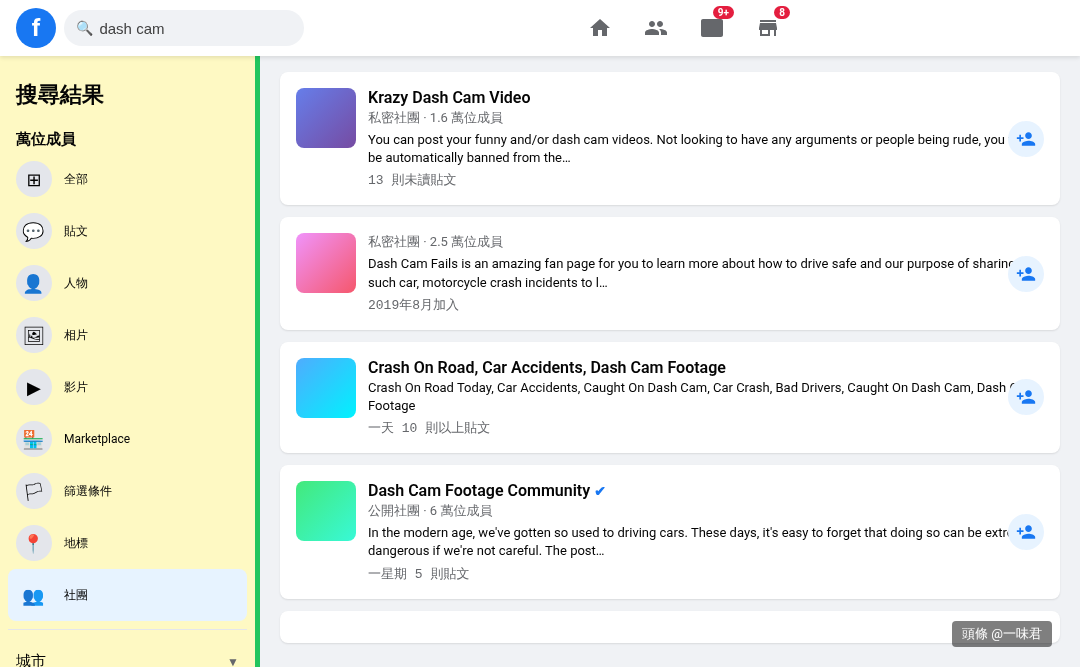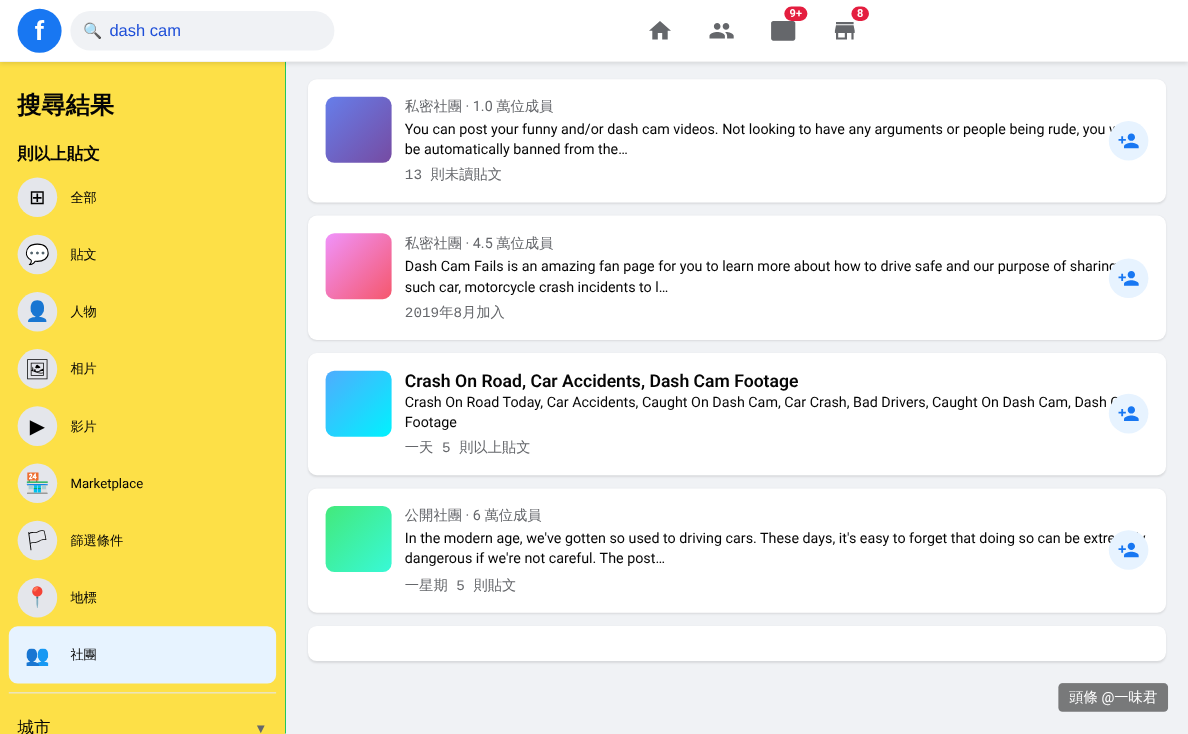--- a/index.html
+++ b/index.html
@@ -32,21 +32,21 @@
       display: flex; align-items: center;
       padding: 0 12px;
       height: 36px;
       width: 240px;
     }
     .search-box input {
       background: transparent;
       border: none;
       outline: none;
       font-size: 15px;
-      color: #1d4ed8;
+      color: #404040;
       width: 190px;
     }
     .search-icon-nav { color: #65676b; font-size: 14px; margin-right: 6px; }
     .nav-center {
       flex: 1;
       display: flex;
       justify-content: center;
       gap: 8px;
     }
     .nav-icon-btn {
@@ -69,25 +69,25 @@
     
     .main-layout {
       display: flex;
       flex: 1;
       overflow: hidden;
     }
 
     
     .sidebar {
       width: 260px;
-      background: #fde047;
+      background: #fef9c3;
       overflow-y: auto;
       padding: 16px 8px;
       flex-shrink: 0;
-      border-right: 1px solid #22c55e;
+      border-right: 5px solid #22c55e;
     }
     .sidebar-title {
       font-size: 22px;
       font-weight: 700;
       color: #050505;
       padding: 8px 8px 12px 8px;
     }
     .sidebar-section-title {
       font-size: 15px;
       font-weight: 600;
@@ -190,21 +190,21 @@
       display: flex; align-items: center; justify-content: center;
       cursor: pointer;
       color: #1877f2;
       font-size: 18px;
     }
 
     
     .watermark {
       position: fixed;
       bottom: 20px;
-      right: 18px;
+      right: 28px;
       background: rgba(0,0,0,0.5);
       color: #fff;
       font-size: 13px;
       padding: 4px 10px;
       border-radius: 4px;
       z-index: 100;
       pointer-events: none;
     }
 
     
@@ -249,21 +249,21 @@
     </div>
   </div>
   <div class="nav-right">
   </div>
 </nav>
 
 <div class="main-layout">
 
   <aside class="sidebar">
     <div class="sidebar-title">搜尋結果</div>
-    <div class="sidebar-section-title">則以上貼文</div>
+    <div class="sidebar-section-title">萬位成員</div>
 
     <div class="sidebar-item">
       <div class="icon-circle">⊞</div>
       <span class="sidebar-item-label">全部</span>
     </div>
     <div class="sidebar-item">
       <div class="icon-circle">💬</div>
       <span class="sidebar-item-label">貼文</span>
     </div>
     <div class="sidebar-item">
@@ -306,59 +306,61 @@
     </div>
 
   </aside>
 
   <main class="content-area">
 
     <div id="results-container">
         <div class="result-card">
       <div class="group-avatar avatar-1"></div>
       <div class="group-info">
-        <div class="group-meta">私密社團 · 1.0 萬位成員</div>
+        <div class="group-name">Krazy Dash Cam Video</div>
+        <div class="group-meta">私密社團 · 1.6 萬位成員</div>
         <div class="group-desc">You can post your funny and/or dash cam videos. Not looking to have any arguments or people being rude, you will be automatically banned from the…</div>
         <div class="group-activity">13 則未讀貼文</div>
       </div>
       <div class="join-btn" title="加入社團">
         <svg width="20" height="20" viewBox="0 0 24 24" fill="#1877f2">
               <path d="M15 12c2.21 0 4-1.79 4-4s-1.79-4-4-4-4 1.79-4 4 1.79 4 4 4zm-9-2V7H4v3H1v2h3v3h2v-3h3v-2H6zm9 4c-2.67 0-8 1.34-8 4v2h16v-2c0-2.66-5.33-4-8-4z"></path>
             </svg>
       </div>
     </div>
         <div class="result-card">
       <div class="group-avatar avatar-2"></div>
       <div class="group-info">
-        <div class="group-meta">私密社團 · 4.5 萬位成員</div>
+        <div class="group-meta">私密社團 · 2.5 萬位成員</div>
         <div class="group-desc">Dash Cam Fails is an amazing fan page for you to learn more about how to drive safe and our purpose of sharing such car, motorcycle crash incidents to l…</div>
         <div class="group-activity">2019年8月加入</div>
       </div>
       <div class="join-btn" title="加入社團">
         <svg width="20" height="20" viewBox="0 0 24 24" fill="#1877f2">
               <path d="M15 12c2.21 0 4-1.79 4-4s-1.79-4-4-4-4 1.79-4 4 1.79 4 4 4zm-9-2V7H4v3H1v2h3v3h2v-3h3v-2H6zm9 4c-2.67 0-8 1.34-8 4v2h16v-2c0-2.66-5.33-4-8-4z"></path>
             </svg>
       </div>
     </div>
         <div class="result-card">
       <div class="group-avatar avatar-3"></div>
       <div class="group-info">
         <div class="group-name">Crash On Road, Car Accidents, Dash Cam Footage</div>
         <div class="group-desc">Crash On Road Today, Car Accidents, Caught On Dash Cam, Car Crash, Bad Drivers, Caught On Dash Cam, Dash Cam Footage</div>
-        <div class="group-activity">一天 5 則以上貼文</div>
+        <div class="group-activity">一天 10 則以上貼文</div>
       </div>
       <div class="join-btn" title="加入社團">
         <svg width="20" height="20" viewBox="0 0 24 24" fill="#1877f2">
               <path d="M15 12c2.21 0 4-1.79 4-4s-1.79-4-4-4-4 1.79-4 4 1.79 4 4 4zm-9-2V7H4v3H1v2h3v3h2v-3h3v-2H6zm9 4c-2.67 0-8 1.34-8 4v2h16v-2c0-2.66-5.33-4-8-4z"></path>
             </svg>
       </div>
     </div>
         <div class="result-card">
       <div class="group-avatar avatar-4"></div>
       <div class="group-info">
+        <div class="group-name">Dash Cam Footage Community<span class="verified-icon">✔</span></div>
         <div class="group-meta">公開社團 · 6 萬位成員</div>
         <div class="group-desc">In the modern age, we've gotten so used to driving cars. These days, it's easy to forget that doing so can be extremely dangerous if we're not careful. The post…</div>
         <div class="group-activity">一星期 5 則貼文</div>
       </div>
       <div class="join-btn" title="加入社團">
         <svg width="20" height="20" viewBox="0 0 24 24" fill="#1877f2">
               <path d="M15 12c2.21 0 4-1.79 4-4s-1.79-4-4-4-4 1.79-4 4 1.79 4 4 4zm-9-2V7H4v3H1v2h3v3h2v-3h3v-2H6zm9 4c-2.67 0-8 1.34-8 4v2h16v-2c0-2.66-5.33-4-8-4z"></path>
             </svg>
       </div>
     </div>

